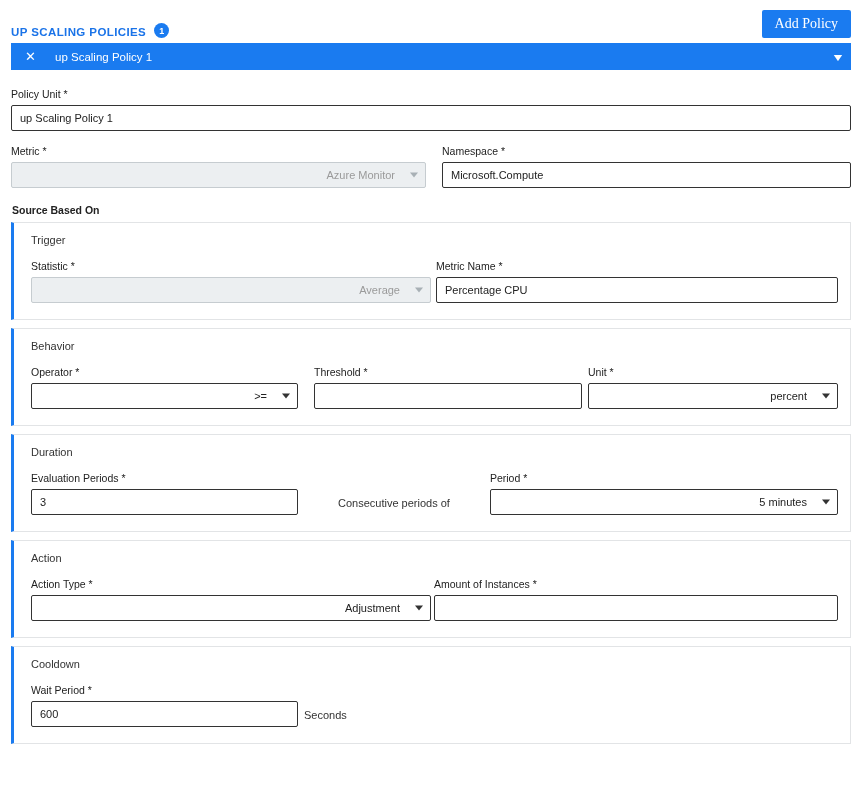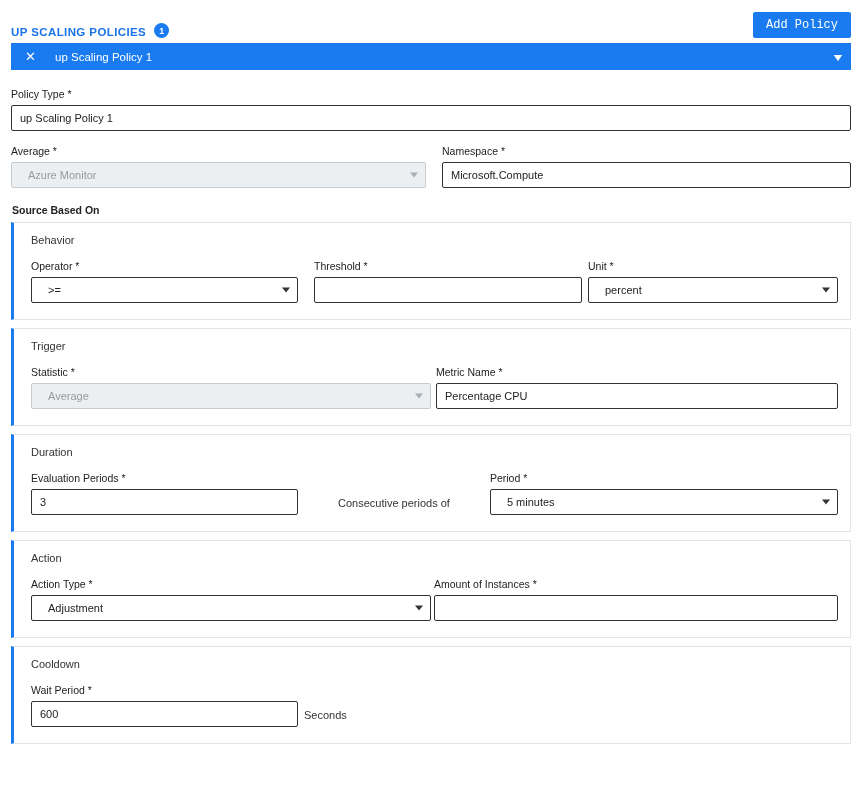--- a/index.html
+++ b/index.html
@@ -43,22 +43,22 @@
     align-items: center;
     justify-content: center;
     font-weight: bold;
   }
   .header-spacer { flex: 1 1 auto; }
   .add-policy-btn {
     background: #1a7bf0;
     color: #fff;
     border: none;
     border-radius: 2px;
-    font-family: Liberation Mono, monospace;
-    font-size: 12px;
+    font-family: Liberation Serif, serif;
+    font-size: 14px;
     padding: 7px 13px;
     cursor: pointer;
     line-height: 1;
   }
 
   
   .policy-bar {
     margin: 5px 12px 0 11px;
     height: 27px;
     background: #1a7bf0;
@@ -124,20 +124,21 @@
     pointer-events: none;
   }
   .select-wrap.disabled .caret { border-top-color: #a8b0b5; }
   .select-text {
     display: block;
     height: 26px;
     line-height: 24px;
     padding: 0 22px 0 8px;
     overflow: hidden;
     white-space: nowrap;
+    text-align: right;
   }
 
   .row { display: flex; }
   .mt14 { margin-top: 14px; }
   .mt18 { margin-top: 18px; }
 
   
   .section-title {
     font-size: 10.5px;
     font-weight: bold;
@@ -174,42 +175,62 @@
 
 <div class="policy-bar">
   <span class="close-x">✕</span>
   <span class="bar-label">up Scaling Policy 1</span>
   <span class="chevron">▾</span>
 </div>
 
 <div class="form-body">
 
   <div class="mt18">
-    <label class="field-label">Policy Type *</label>
+    <label class="field-label">Policy Unit *</label>
     <input class="input" type="text" value="up Scaling Policy 1" style="">
   </div>
 
   <div class="row mt14">
     <div style="width:415px;">
-      <label class="field-label">Average *</label>
+      <label class="field-label">Metric *</label>
       <div class="select-wrap disabled">
         <div class="select disabled">
             <span class="select-text">Azure Monitor</span>
           </div>
         <span class="caret"></span>
       </div>
     </div>
     <div style="width:16px;"></div>
     <div style="flex:1;">
       <label class="field-label">Namespace *</label>
       <input class="input" type="text" value="Microsoft.Compute" style="">
     </div>
   </div>
 
   <div class="section-title">Source Based On</div>
+
+  <div class="card">
+    <div class="card-title">Trigger</div>
+    <div class="row">
+      <div style="width:400px;">
+        <label class="field-label">Statistic *</label>
+        <div class="select-wrap disabled">
+          <div class="select disabled">
+              <span class="select-text">Average</span>
+            </div>
+          <span class="caret"></span>
+        </div>
+      </div>
+      <div style="width:5px;"></div>
+      <div style="flex:1;">
+        <label class="field-label">Metric Name *</label>
+        <input class="input" type="text" value="Percentage CPU" style="">
+      </div>
+    </div>
+  </div>
 
   <div class="card">
     <div class="card-title">Behavior</div>
     <div class="row">
       <div style="width:267px;">
         <label class="field-label">Operator *</label>
         <div class="select-wrap">
           <div class="select">
               <span class="select-text">&gt;=</span>
             </div>
@@ -223,40 +244,20 @@
       </div>
       <div style="width:6px;"></div>
       <div style="flex:1;">
         <label class="field-label">Unit *</label>
         <div class="select-wrap">
           <div class="select">
               <span class="select-text">percent</span>
             </div>
           <span class="caret"></span>
         </div>
-      </div>
-    </div>
-  </div>
-
-  <div class="card">
-    <div class="card-title">Trigger</div>
-    <div class="row">
-      <div style="width:400px;">
-        <label class="field-label">Statistic *</label>
-        <div class="select-wrap disabled">
-          <div class="select disabled">
-              <span class="select-text">Average</span>
-            </div>
-          <span class="caret"></span>
-        </div>
-      </div>
-      <div style="width:5px;"></div>
-      <div style="flex:1;">
-        <label class="field-label">Metric Name *</label>
-        <input class="input" type="text" value="Percentage CPU" style="">
       </div>
     </div>
   </div>
 
   <div class="card">
     <div class="card-title">Duration</div>
     <div class="row">
       <div style="width:267px;">
         <label class="field-label">Evaluation Periods *</label>
         <input class="input" type="text" value="3" style="">

